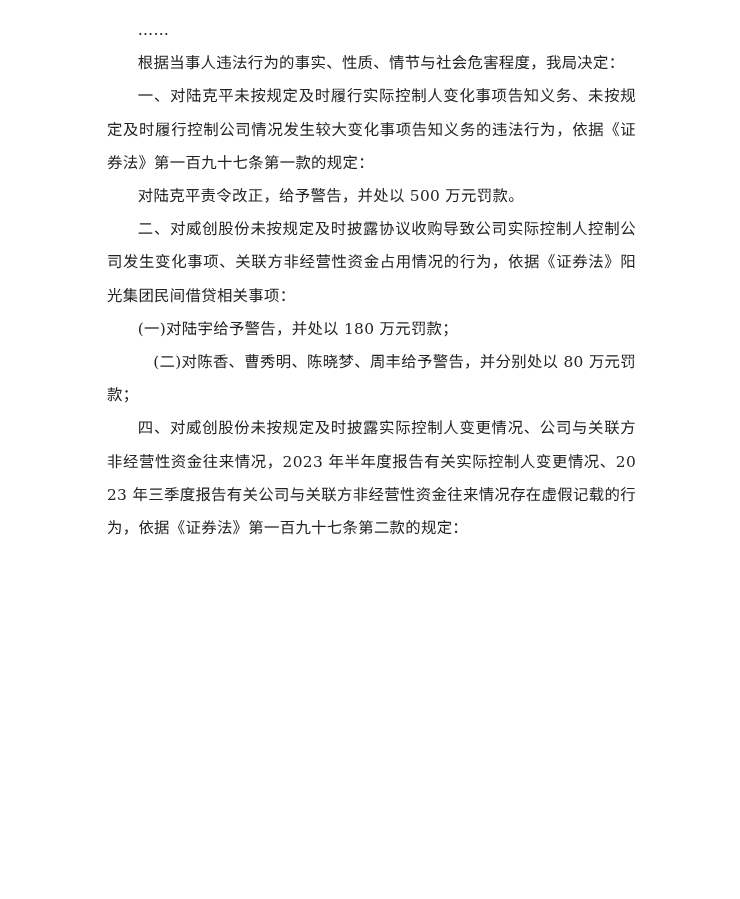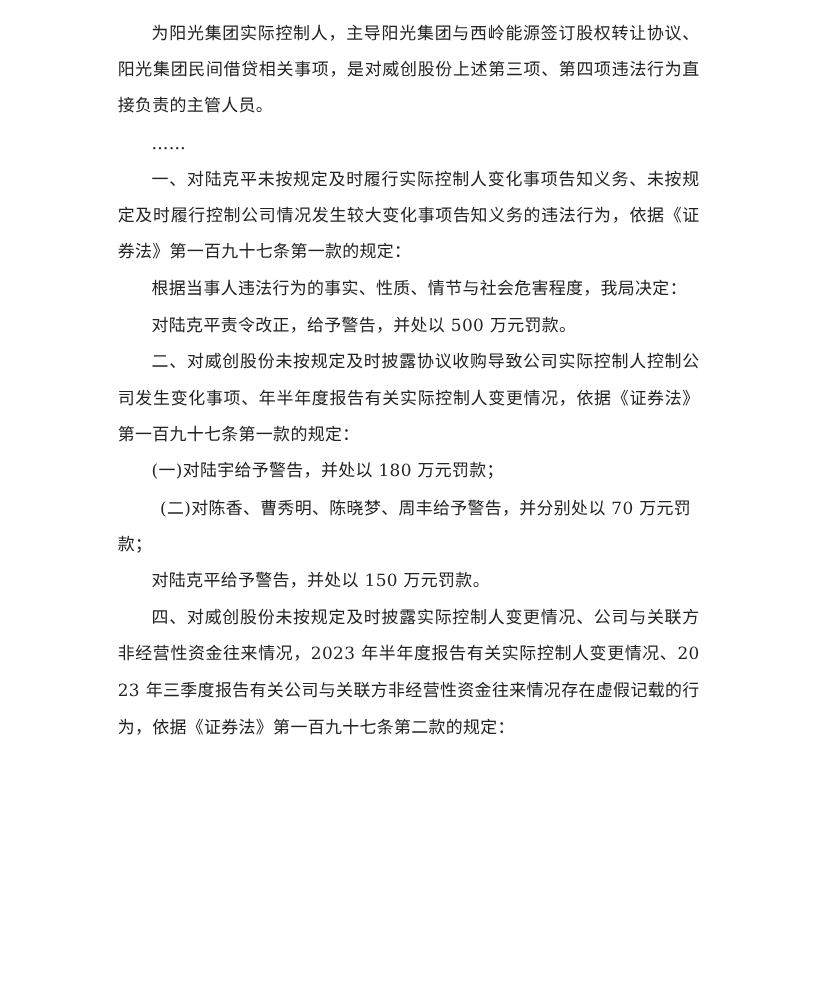--- a/index.html
+++ b/index.html
@@ -50,47 +50,45 @@
     font-size: 15.4px;
     line-height: 33.2px;
     text-indent: 2em;
     letter-spacing: 0.02em;
     color: #232323;
     text-align: left;
   }
 
   
   .para.short {
-    text-align: center;
+    text-align: right;
     text-align-last: left;
   }
 </style>
 </head>
 <body>
 
 <div class="page">
   <div class="doc-body">
 
-    <p class="para">为阳光集团实际控制人，主导阳光集团与西岭能源签订股权转让协议、阳光集团民间借贷相关事项，是对威创股份上述第三项、第四项违法行为直接负责的主管人员。</p>
 
 
     <p class="ellipsis-line">……</p>
 
+    <p class="para">根据当事人违法行为的事实、性质、情节与社会危害程度，我局决定：</p>
+
     <p class="para">一、对陆克平未按规定及时履行实际控制人变化事项告知义务、未按规定及时履行控制公司情况发生较大变化事项告知义务的违法行为，依据《证券法》第一百九十七条第一款的规定：</p>
-
-    <p class="para">根据当事人违法行为的事实、性质、情节与社会危害程度，我局决定：</p>
 
     <p class="para short">对陆克平责令改正，给予警告，并处以 500 万元罚款。</p>
 
-    <p class="para">二、对威创股份未按规定及时披露协议收购导致公司实际控制人控制公司发生变化事项、年半年度报告有关实际控制人变更情况，依据《证券法》第一百九十七条第一款的规定：</p>
+    <p class="para">二、对威创股份未按规定及时披露协议收购导致公司实际控制人控制公司发生变化事项、关联方非经营性资金占用情况的行为，依据《证券法》阳光集团民间借贷相关事项：</p>
 
     <p class="para short">(一)对陆宇给予警告，并处以 180 万元罚款；</p>
 
-    <p class="para short">(二)对陈香、曹秀明、陈晓梦、周丰给予警告，并分别处以 70 万元罚款；</p>
+    <p class="para short">(二)对陈香、曹秀明、陈晓梦、周丰给予警告，并分别处以 80 万元罚款；</p>
 
 
 
-    <p class="para short">对陆克平给予警告，并处以 150 万元罚款。</p>
 
     <p class="para">四、对威创股份未按规定及时披露实际控制人变更情况、公司与关联方非经营性资金往来情况，2023 年半年度报告有关实际控制人变更情况、2023 年三季度报告有关公司与关联方非经营性资金往来情况存在虚假记载的行为，依据《证券法》第一百九十七条第二款的规定：</p>
 
   </div>
 </div>
 
 </body></html>

